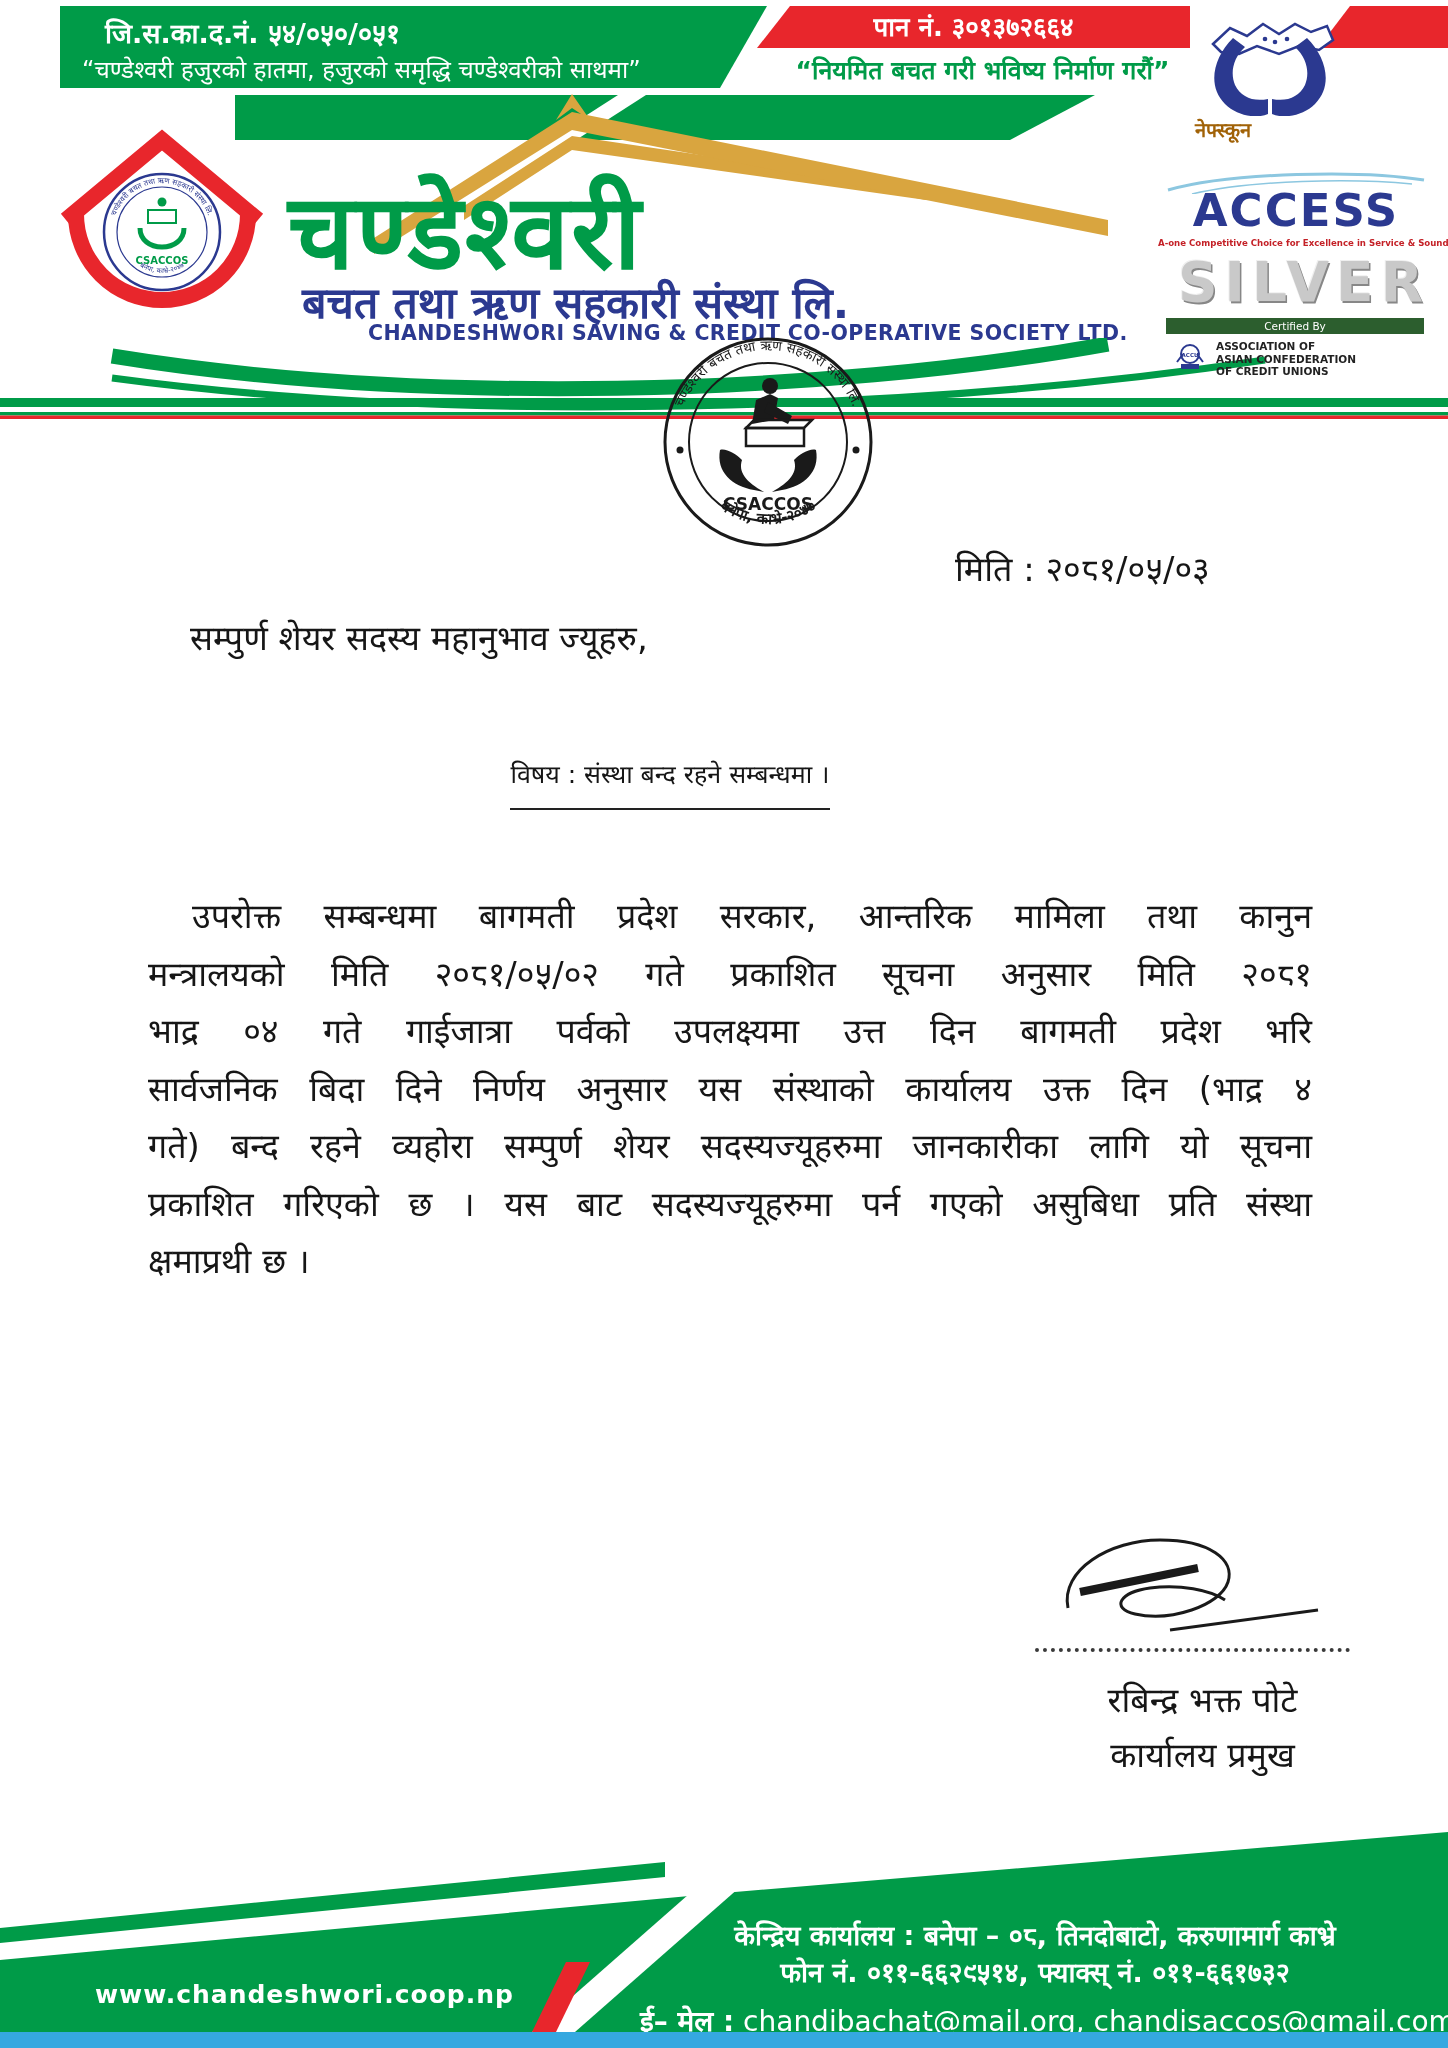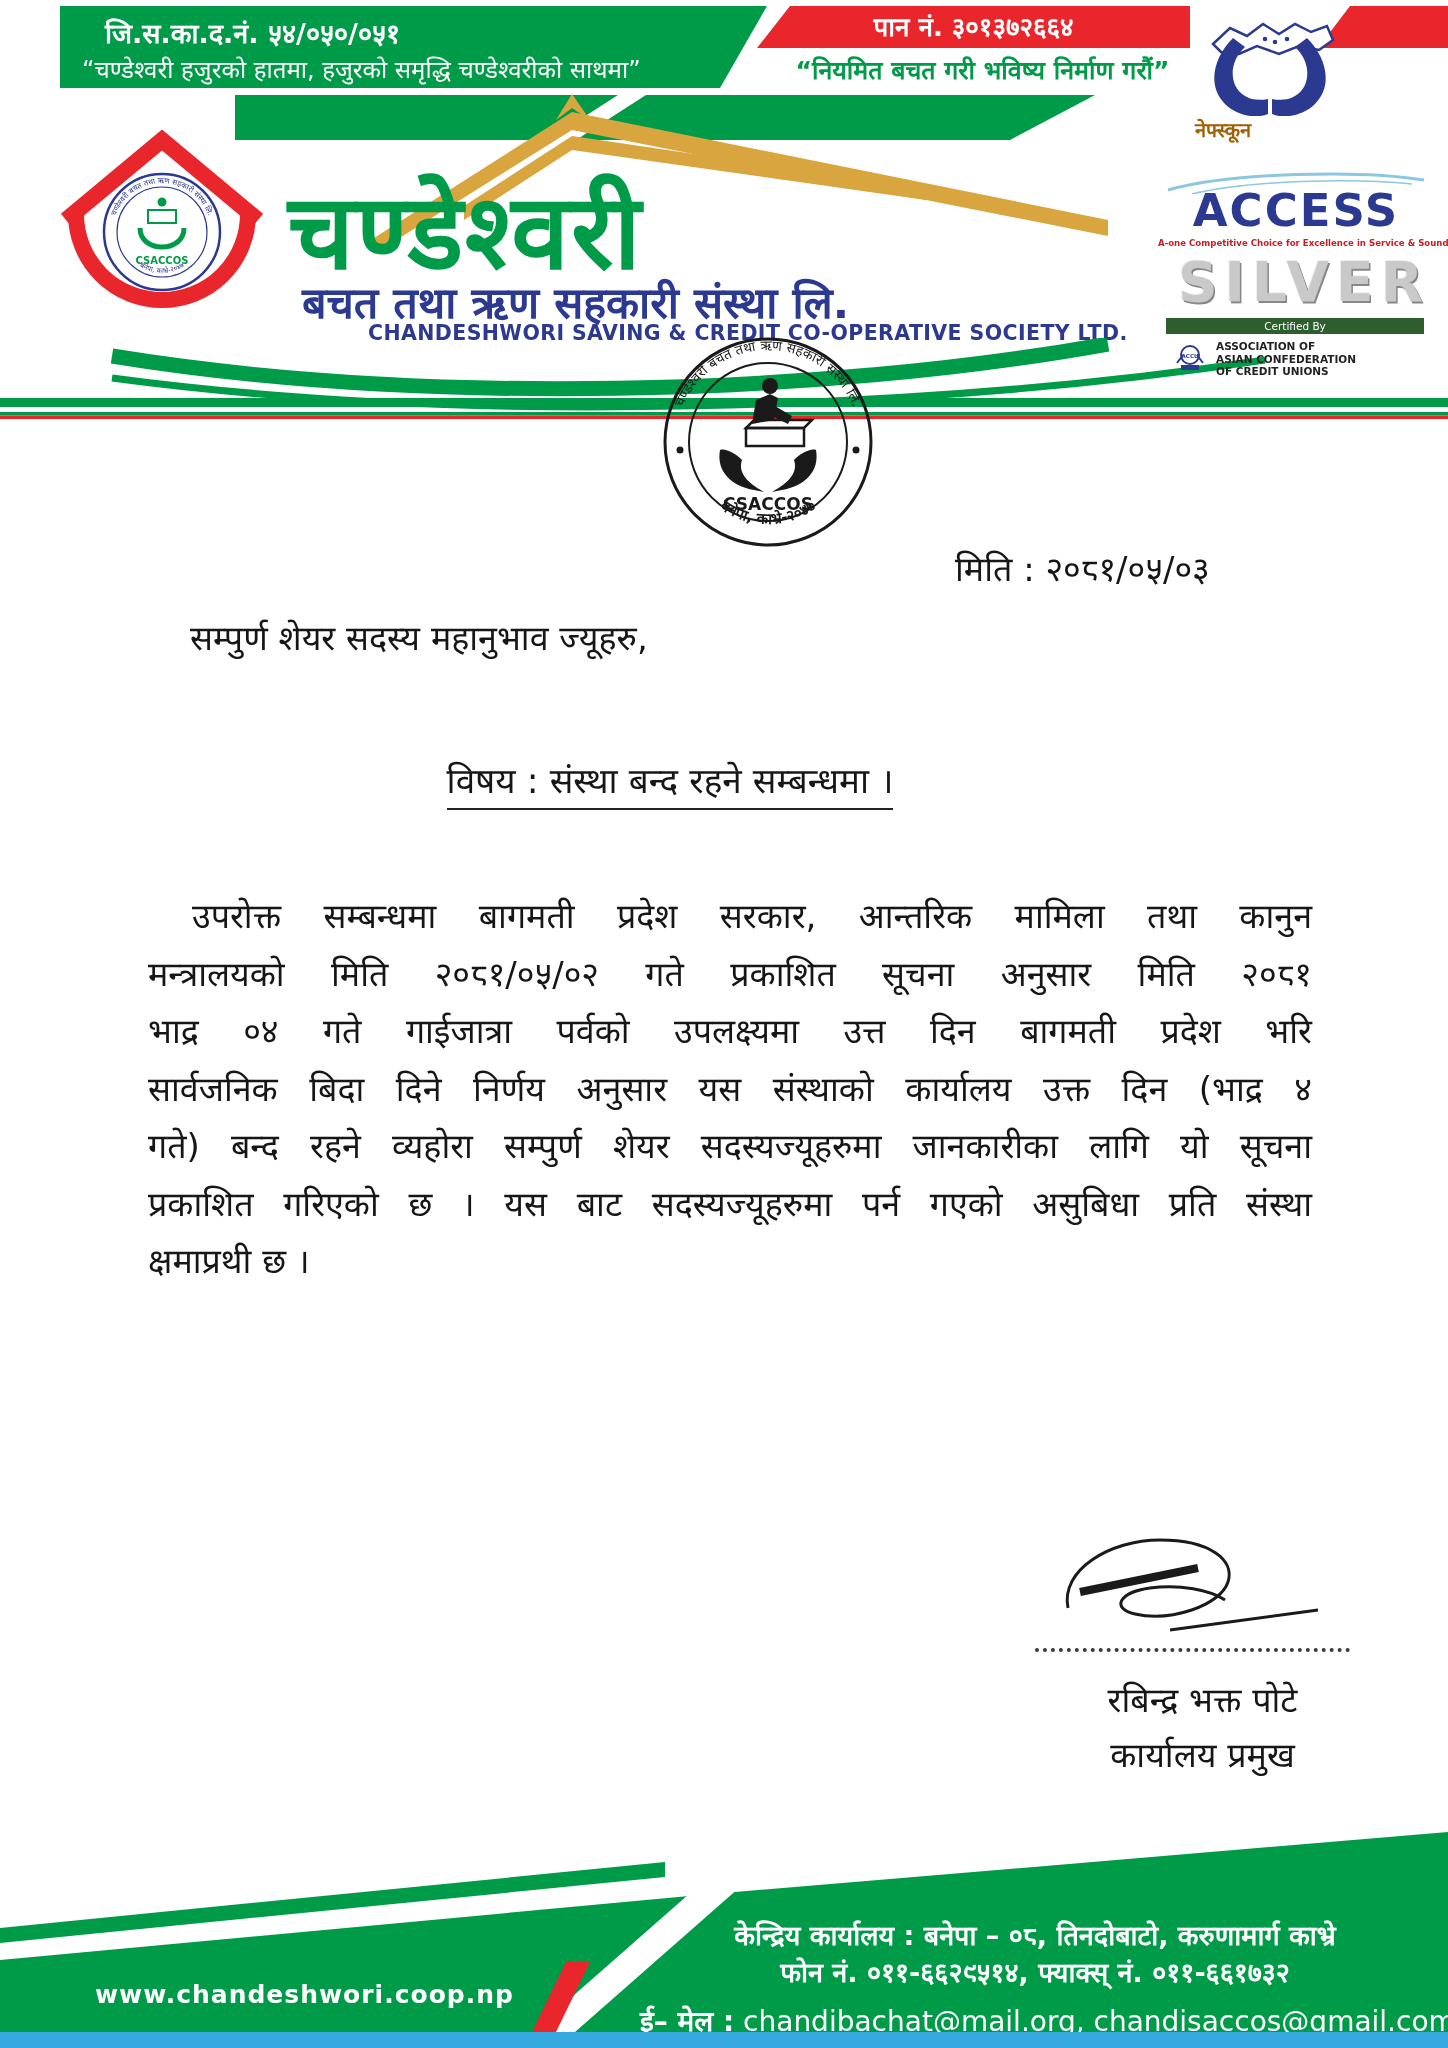--- a/index.html
+++ b/index.html
@@ -32,30 +32,30 @@
   .brand-sub{left:302px;top:272px;font-size:43px;font-weight:bold;color:#2B3990;white-space:nowrap}
   .brand-eng{left:368px;top:321px;font-size:20.5px;font-weight:bold;color:#2B3990;letter-spacing:.4px;white-space:nowrap}
 
   
   .acc-title{left:1162px;top:184px;width:268px;font-size:45px;font-weight:800;color:#2B3990;letter-spacing:2px;text-align:center}
   .acc-tag{left:1158px;top:238px;width:276px;font-size:8.6px;font-weight:bold;color:#C42127;text-align:center;white-space:nowrap}
   .acc-grade{left:1162px;top:250px;width:268px;font-size:55px;font-weight:800;letter-spacing:7px;text-align:right;
              color:#C9C9C9;text-shadow:1.5px 1.5px 0 #878787,-1px -1px 0 #efefef}
   .acc-bar{left:1166px;top:318px;width:258px;height:16px;background:#2C5E2E}
   .acc-bar div{line-height:16px;font-size:10.5px}
-  .acc-assoc{left:1172px;top:340px;width:258px;display:flex;gap:8px;align-items:center}
+  .acc-assoc{left:1172px;top:340px;width:258px;display:flex;gap:8px;align-items:flex-start}
   .acc-assoc .lines{font-size:10.5px;font-weight:bold;color:#222;line-height:12.5px}
 
   .nef-label{left:1195px;top:116px;width:150px;font-size:20px;font-weight:bold;color:#a16207;text-align:left}
 
   
   .date{left:955px;top:545px;font-size:34px;white-space:nowrap}
   .salut{left:190px;top:614px;font-size:34px;white-space:nowrap}
   .subjwrap{left:330px;top:756px;width:680px;text-align:center}
-  .subjwrap span{font-size:35px;border-bottom:2.5px solid #222;padding-bottom:7px}
+  .subjwrap span{font-size:25px;border-bottom:2.5px solid #222;padding-bottom:19px}
   .para{left:148px;width:1164px}
   .para .ln{font-size:34px;line-height:57.5px;color:#161616}
   .jl{text-align:justify;text-align-last:justify}
   .ind{text-indent:44px}
 
   .dotline{left:1035px;top:1648px;width:315px;height:0;border-bottom:4px dotted #3a3a3a}
   .signame{left:1050px;top:1676px;width:305px;font-size:34px;text-align:center;white-space:nowrap}
   .sigtitle{left:1050px;top:1731px;width:305px;font-size:34px;text-align:center;white-space:nowrap}
 
   

